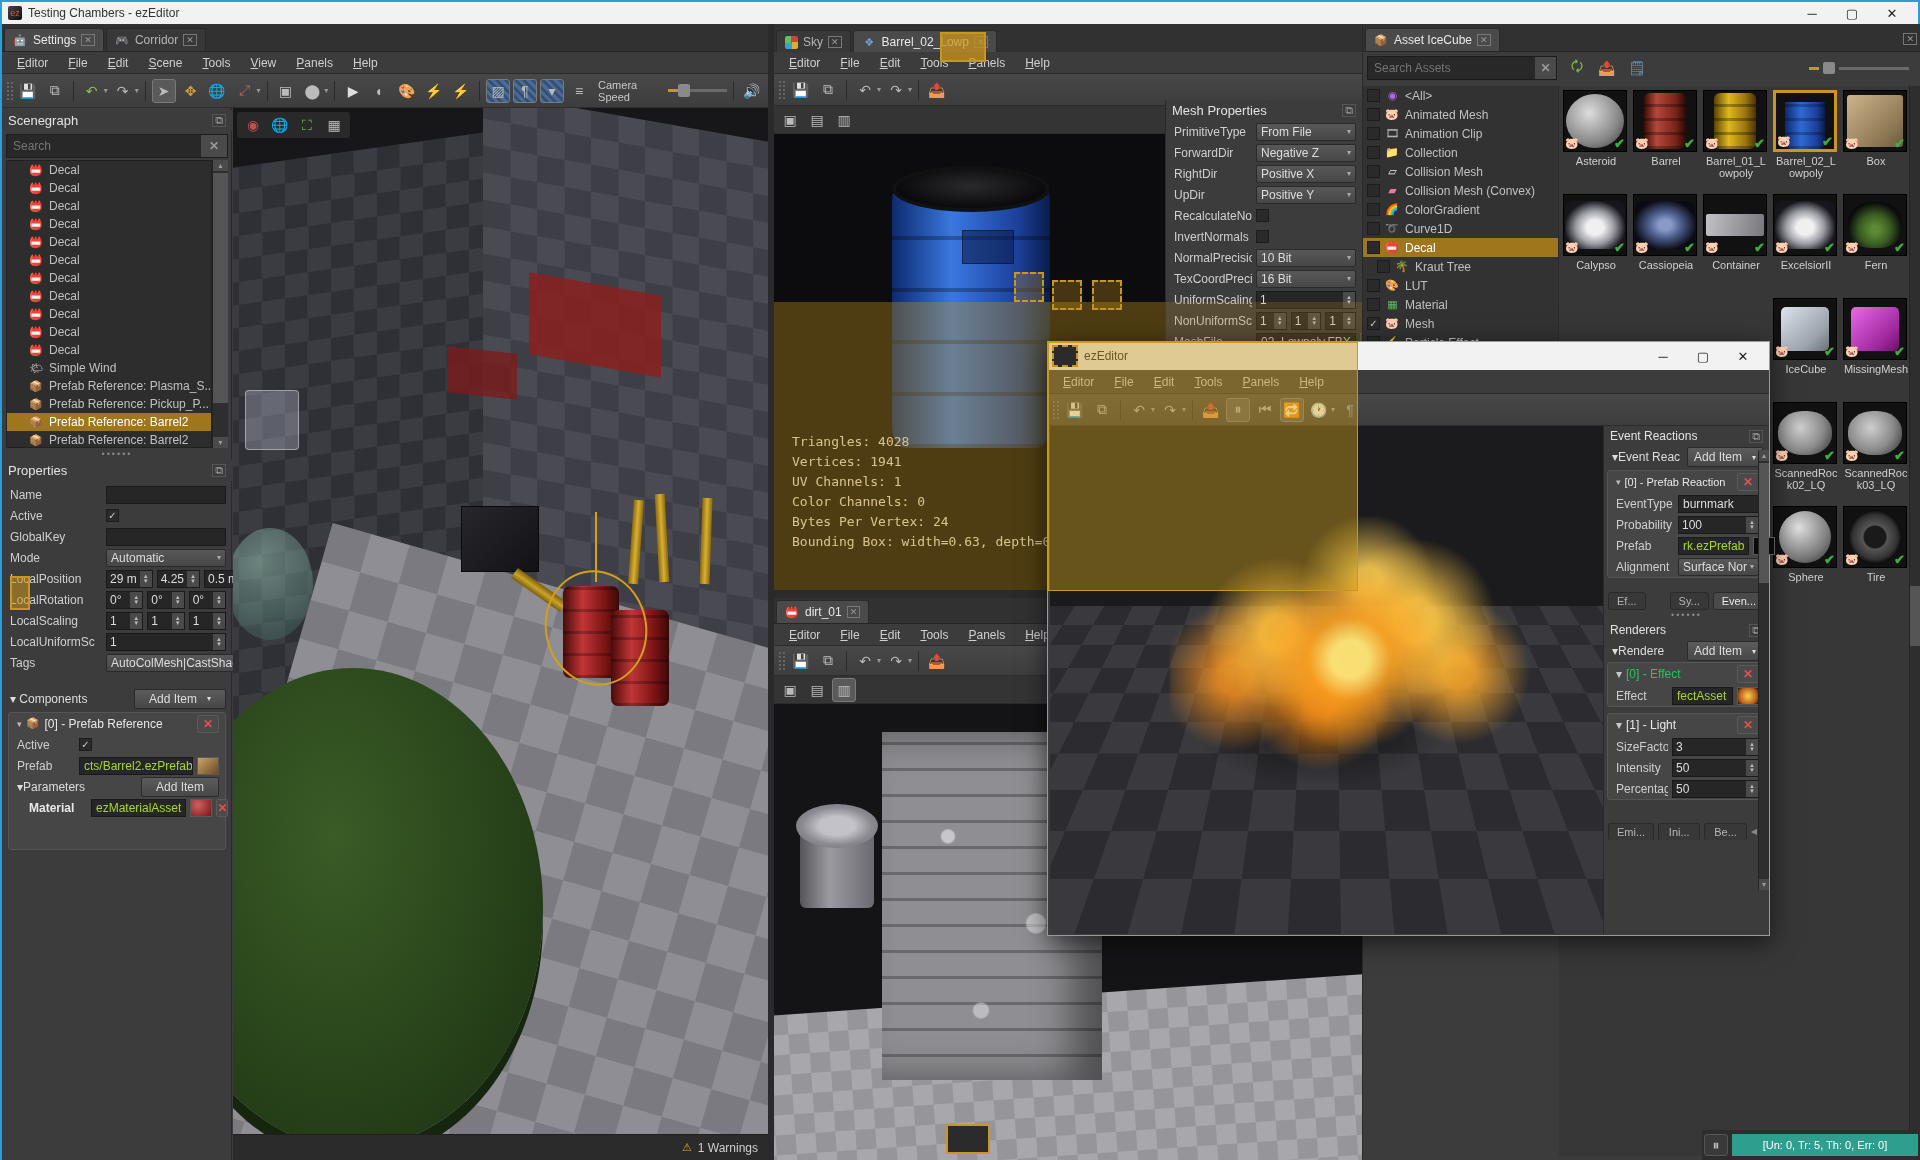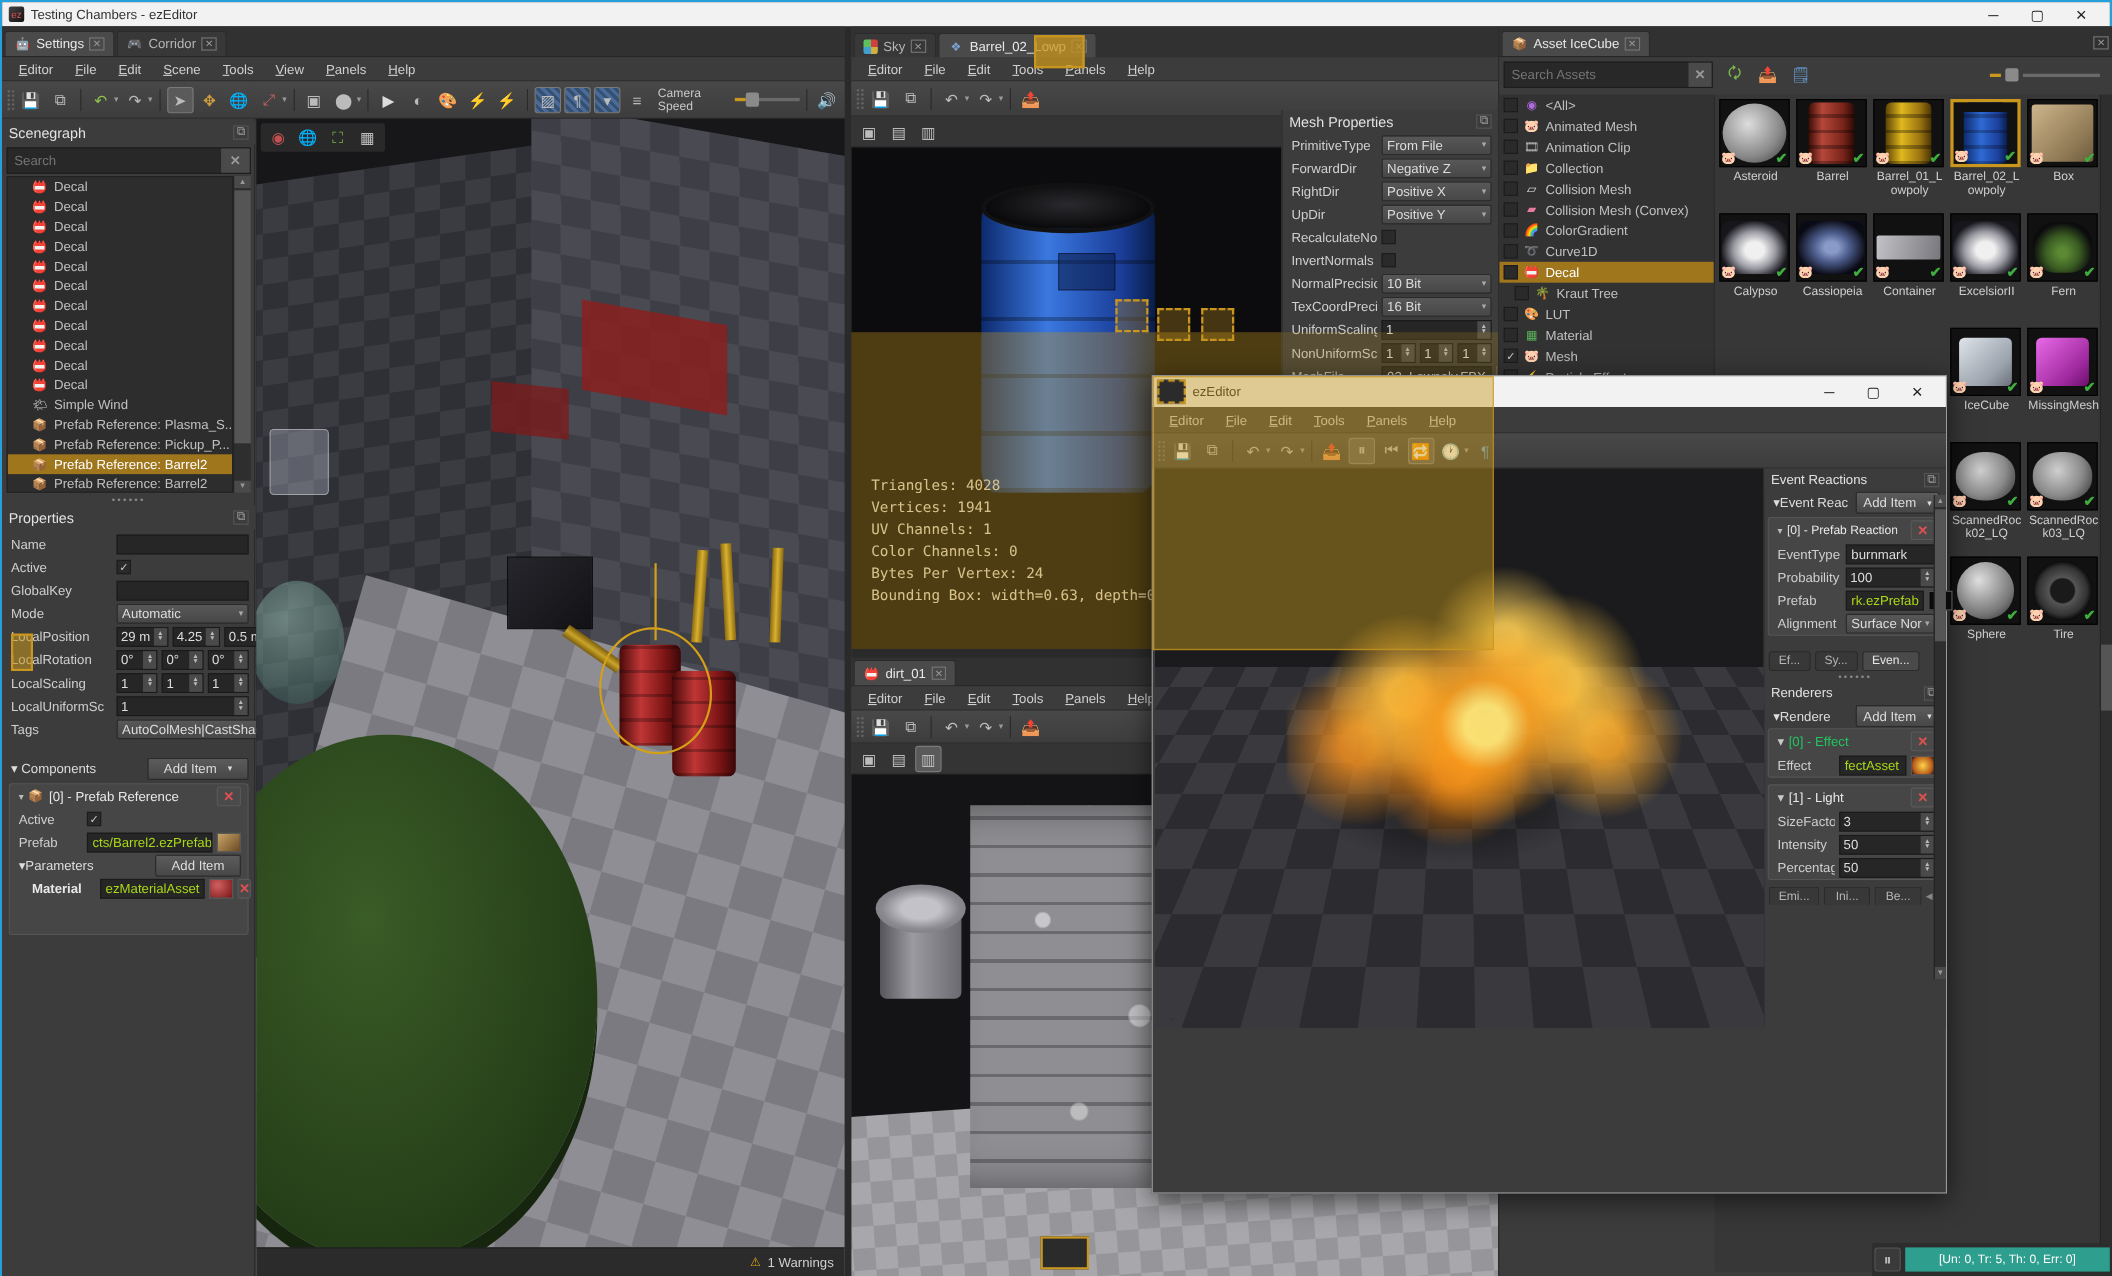--- a/index.html
+++ b/index.html
@@ -844,21 +844,21 @@
             <span class="gcheck">✔</span>
           </div>
           <div class="glabel">Tire</div>
         </div>
       </div>
     <div class="abs scroll" style="left:546px;top:62px;width:12px;height:1070px;">
       <span class="th" style="height:60px;margin-top:500px;"></span>
     </div>
   </div>
 
-  <div class="abs" style="left:1045px;top:339px;width:723px;height:744px;background:#3c3c3c;border:1px solid #9a9a9a;box-shadow:0 6px 24px rgba(0,0,0,.6);">
+  <div class="abs" style="left:1045px;top:339px;width:723px;height:595px;background:#3c3c3c;border:1px solid #9a9a9a;box-shadow:0 6px 24px rgba(0,0,0,.6);">
     <div class="titlebar" style="height:28px;">
       <span style="font-size:12px;color:#222;margin-left:30px;">ezEditor</span>
       <span class="winbtns">
         <span class="winbtn">─</span>
         <span class="winbtn">▢</span>
         <span class="winbtn">✕</span>
       </span>
     </div>
     <div class="menubar" style="height:24px;" id="pw-menu">
         <span class="menu-item">Editor</span>
@@ -943,21 +943,21 @@
               <span class="plabel" style="width: 58px;">Alignment</span>
               <span class="pselect">
                 <span>Surface Nor</span>
                 <span class="dd">▾</span>
               </span>
             </div>
           </div>
       </div>
       <div style="display:flex;gap:2px;margin:14px 4px 0 4px;" id="pw-docktabs">
           <span class="dtab" style="border-radius: 3px; border-bottom: 1px solid rgb(42, 42, 42); font-size: 11px; padding: 2px 8px;">Ef...</span>
-          <span class="dtab" style="border-radius: 3px; border-bottom: 1px solid rgb(42, 42, 42); font-size: 11px; padding: 2px 8px;">Sy...</span>
+          <span class="dtab" style="border-radius: 3px; border-bottom: 1px solid rgb(42, 42, 42); font-size: 11px; padding: 2px 8px; margin-left: 20px;">Sy...</span>
           <span class="dtab active" style="border-radius: 3px; border-bottom: 1px solid rgb(42, 42, 42); font-size: 11px; padding: 2px 8px;">Even...</span>
         </div>
       <div class="dots">••••••</div>
       <div class="panel-title" style="font-size:12px;">
           <span>Renderers</span>
           <span class="float-ic">⧉</span>
         </div>
       <div class="prow" style="height:22px;">
         <span style="color:#ddd;overflow:hidden;white-space:nowrap;">▾<span>Rendere</span></span>
         <span class="addbtn" style="margin-left:auto;padding:2px 6px;">
@@ -1013,21 +1013,21 @@
                   <span class="v">50</span>
                   <span class="ud">
                     <span>▲</span>
                     <span>▼</span>
                   </span>
                 </span>
               </div>
             </div>
           </div>
         </div>
-      <div style="display:flex;gap:2px;margin:6px 4px 0 4px;align-items:center;" id="pw-bottomtabs">
+      <div style="display:flex;gap:2px;margin:23px 4px 0 4px;align-items:center;" id="pw-bottomtabs">
           <span class="dtab" style="border-radius: 3px; font-size: 11px; padding: 2px 8px; flex: 1 1 0%; justify-content: center;">Emi...</span>
           <span class="dtab" style="border-radius: 3px; font-size: 11px; padding: 2px 8px; flex: 1 1 0%; justify-content: center;">Ini...</span>
           <span class="dtab" style="border-radius: 3px; font-size: 11px; padding: 2px 8px; flex: 1 1 0%; justify-content: center;">Be...</span>
           <span style="font-size: 8px; color: rgb(136, 136, 136);">◀</span>
           <span style="font-size: 8px; color: rgb(136, 136, 136);">▶</span>
         </div>
       <div class="abs scroll" style="right:0;top:24px;width:11px;height:440px;">
         <span class="ar">▲</span>
           <span class="th" style="height:120px;margin-top:2px;"></span>
           <span class="ar" style="margin-top:auto;">▼</span>

